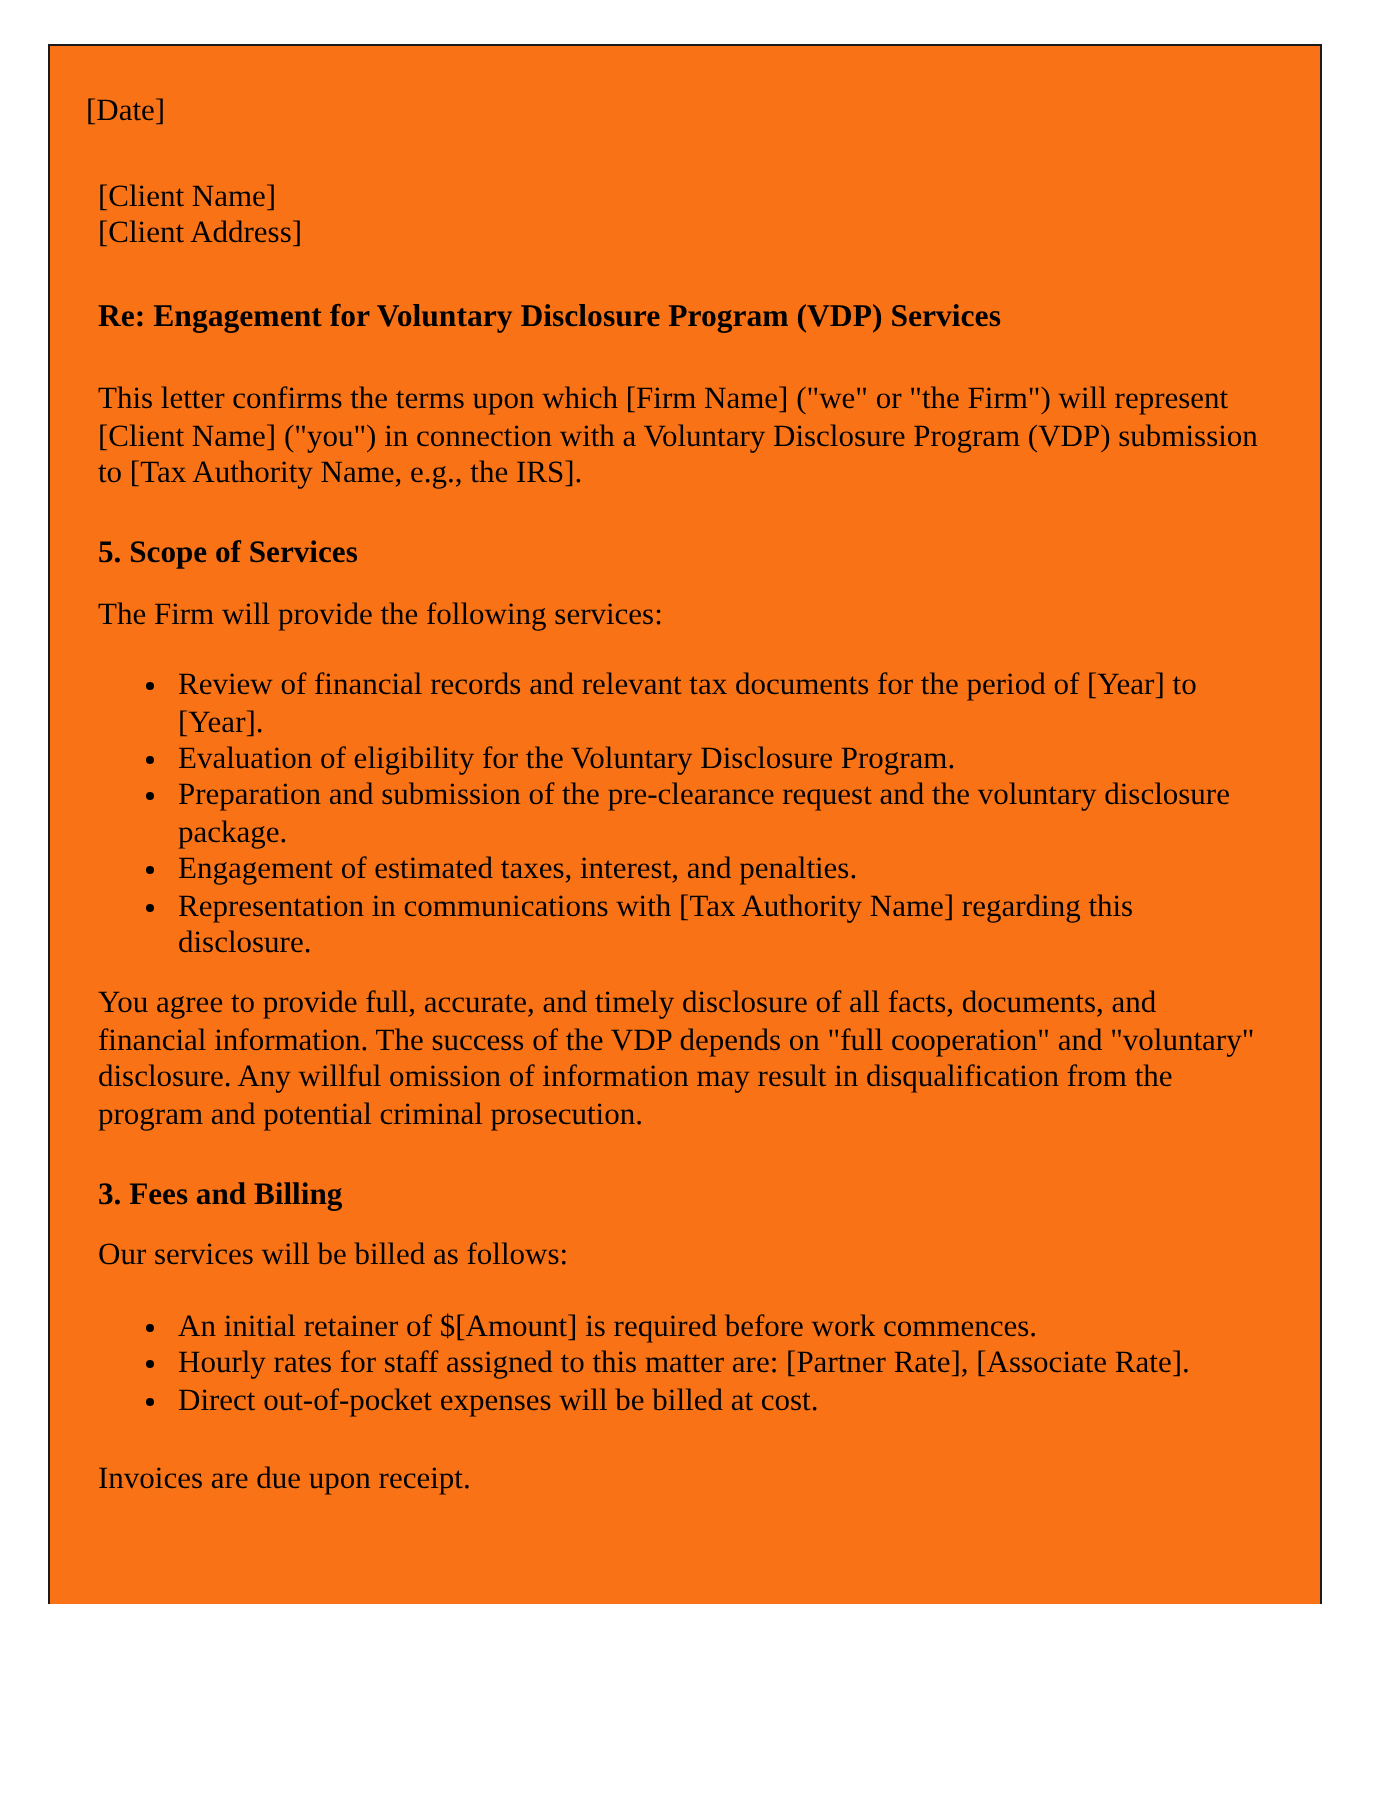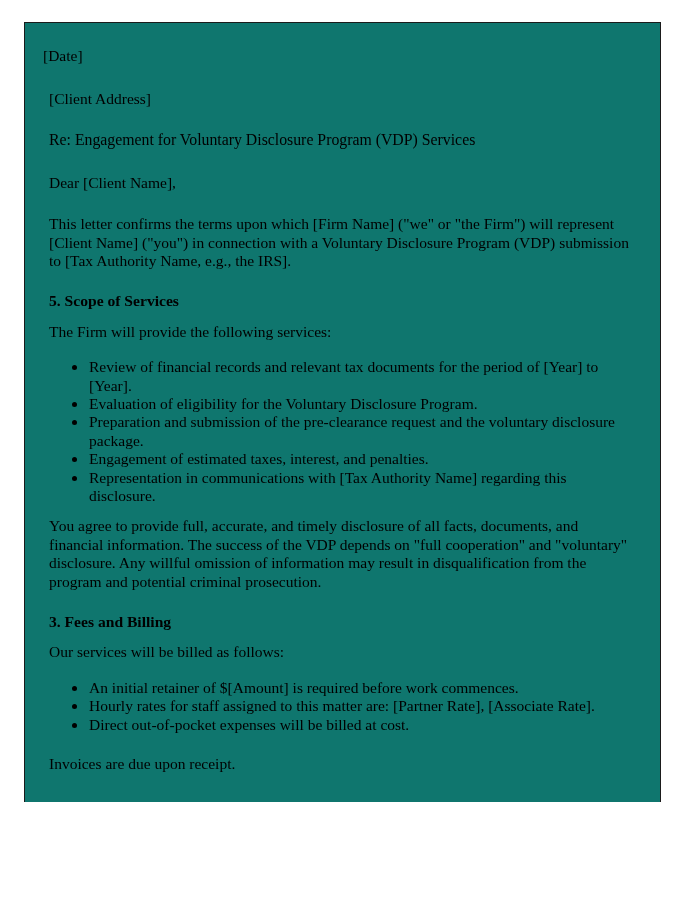--- a/index.html
+++ b/index.html
@@ -17,21 +17,21 @@
 
   .page {
     position: absolute;
     left: 24px;
     top: 22px;
     width: 637px;
     height: 780px;
     border: 1px solid #1b1b1b;
     border-bottom: none;
     box-sizing: border-box;
-    background: #0f766e;
+    background: #f97316;
     overflow: hidden;
   }
 
   .page-inner {
     padding: 0;
   }
 
   
   .line {
     font-size: 15.5px;
@@ -51,21 +51,21 @@
     margin-top: 25px;
   }
   .addr-block .line {
     white-space: nowrap;
   }
 
   .re-line {
     margin-left: 24px;
     margin-top: 23px;
     margin-right: 26px;
-    font-weight: normal;
+    font-weight: bold;
     font-size: 15.8px;
     line-height: 18.5px;
   }
 
   .salutation {
     margin-left: 24px;
     margin-top: 24px;
     font-size: 15.5px;
     line-height: 18.2px;
   }
@@ -120,26 +120,26 @@
 </style>
 </head>
 <body>
 
 <div class="page">
   <div class="page-inner">
 
     <div class="date-line line">[Date]</div>
 
     <div class="addr-block">
+      <div class="line">[Client Name]</div>
       <div class="line">[Client Address]</div>
     </div>
 
     <div class="re-line">Re: Engagement for Voluntary Disclosure Program (VDP) Services</div>
 
-    <div class="salutation">Dear [Client Name],</div>
 
     <div class="para">This letter confirms the terms upon which [Firm Name] ("we" or "the Firm") will represent [Client Name] ("you") in connection with a Voluntary Disclosure Program (VDP) submission to [Tax Authority Name, e.g., the IRS].</div>
 
     <div class="section-head">5. Scope of Services</div>
     <div class="section-sub">The Firm will provide the following services:</div>
     <ul class="bullets">
       <li>Review of financial records and relevant tax documents for the period of [Year] to [Year].</li>
       <li>Evaluation of eligibility for the Voluntary Disclosure Program.</li>
       <li>Preparation and submission of the pre-clearance request and the voluntary disclosure package.</li>
       <li>Engagement of estimated taxes, interest, and penalties.</li>

